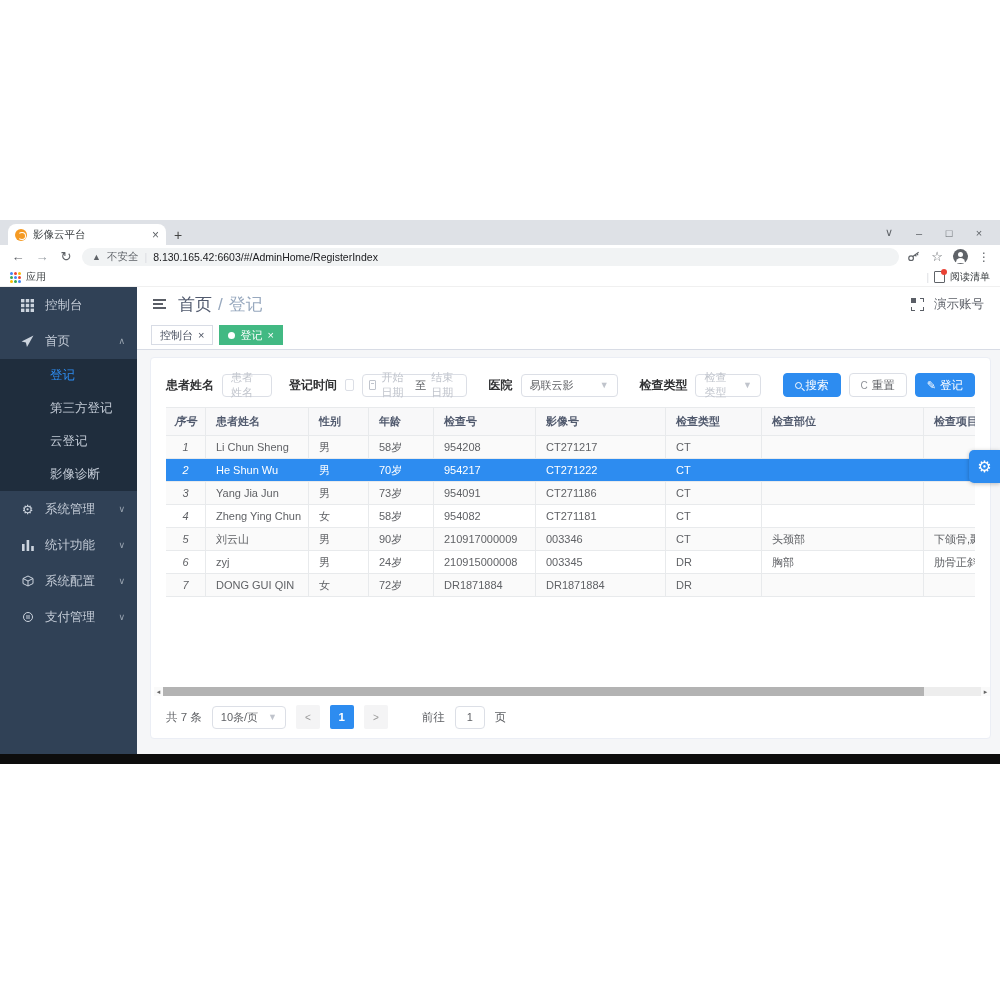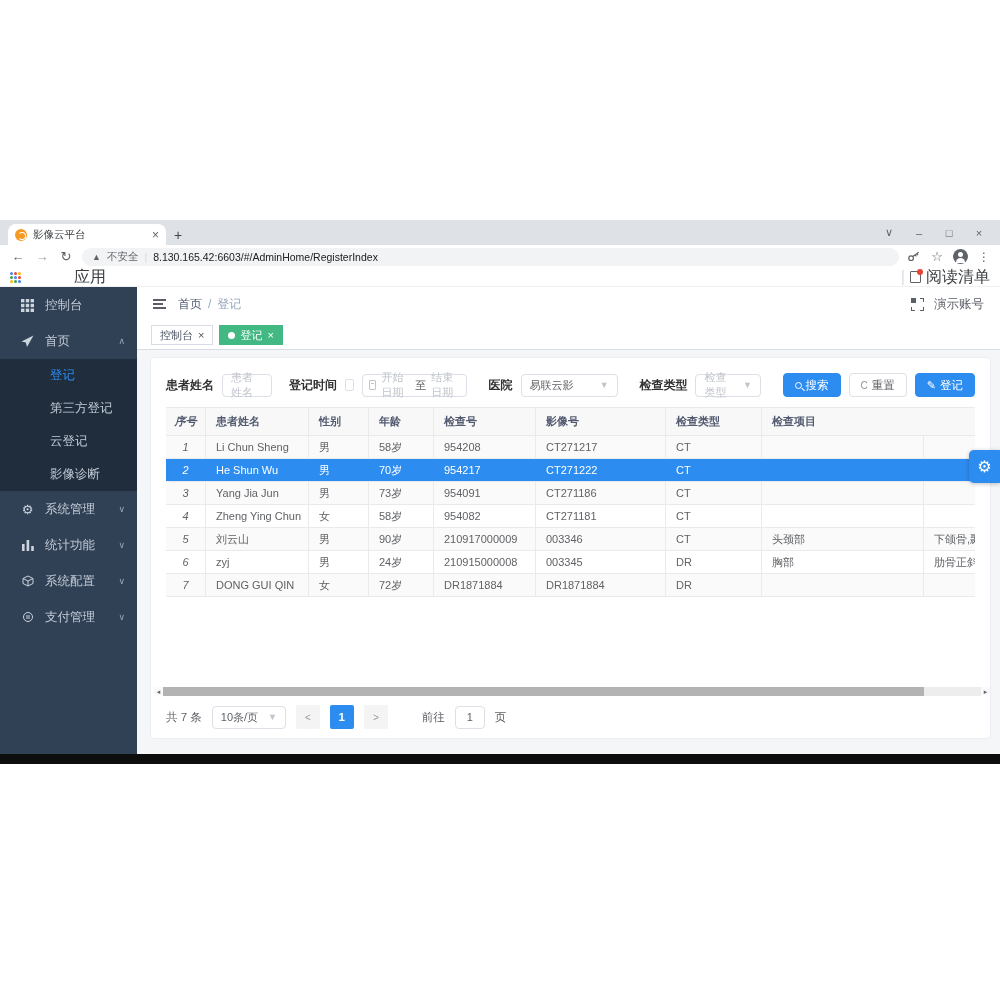--- a/index.html
+++ b/index.html
@@ -29,21 +29,21 @@
   .urlpill { flex:1; height:18px; background:#f1f3f4; border-radius:9px; display:flex; align-items:center;
     padding:0 10px; gap:6px; font-size:10.5px; color:#5f6368; }
   .urlpill .warn { font-size:9px; color:#5f6368; }
   .urlpill .sep { color:#dadce0; }
   .urlpill .url { color:#202124; }
   .bar-right-ics { display:flex; align-items:center; gap:10px; color:#5f6368; }
   .avatar-ic { width:15px; height:15px; border-radius:50%; background:#5f6368; position:relative; }
   .avatar-ic::before { content:""; position:absolute; top:3px; left:5px; width:5px; height:5px; border-radius:50%; background:#fff; }
   .avatar-ic::after { content:""; position:absolute; top:9px; left:3px; width:9px; height:5px; border-radius:5px 5px 0 0; background:#fff; }
   .bookmarksbar { height:19px; background:#fff; display:flex; align-items:center; padding:0 10px;
-    font-size:16px; color:#3c4043; border-bottom:1px solid #f0f0f0;gap:48px; }
+    font-size:10px; color:#3c4043; border-bottom:1px solid #f0f0f0; }
   .appsgrid { display:grid; grid-template-columns:repeat(3,3px); grid-gap:1px; margin-right:5px; }
   .appsgrid i { width:3px; height:3px; border-radius:50%; }
   .bm-right { margin-left:auto; display:flex; align-items:center; gap:5px; }
   .bm-sep { color:#dadce0; }
   .rl-ic { width:11px; height:12px; border:1px solid #5f6368; border-radius:1px; position:relative; }
   .rl-ic::after { content:""; position:absolute; top:-3px; right:-3px; width:6px; height:6px; border-radius:50%; background:#e94235; }
 
   
   .app { flex:1; display:flex; overflow:hidden; }
   .sidebar { width:137px; background:#304156; color:#c3cbd6; font-size:12.5px; flex:0 0 137px; }
@@ -52,21 +52,21 @@
   .s-icon { width:15px; display:flex; justify-content:center; color:#ccd4de; font-size:13px; }
   .submenu { background:#1f2d3d; }
   .sub-item { height:33px; display:flex; align-items:center; padding-left:50px; cursor:pointer; }
   .sub-item.active { color:#2d8cf0; }
 
   .main { flex:1; display:flex; flex-direction:column; background:#fff; overflow:hidden; }
   .main-header { height:34px; display:flex; align-items:center; padding:0 16px; gap:12px; background:#fff; }
   .hamb { display:flex; flex-direction:column; gap:2.5px; }
   .hamb i { display:block; width:13px; height:1.8px; background:#5a5e66; }
   .hamb i:nth-child(2){ width:10px; }
-  .crumb { font-size:12px; color:#515a6e; }
+  .crumb { font-size:17px; color:#515a6e; }
   .crumb .c-sep { color:#97a8be; margin:0 6px; }
   .crumb .c-cur { color:#97a8be; }
   .mh-right { margin-left:auto; display:flex; align-items:center; gap:10px; font-size:12.5px; color:#5a5e66; }
   .fs-ic { width:13px; height:13px; position:relative; }
   .fs-ic::before,.fs-ic::after { content:""; position:absolute; width:4px; height:4px; }
   .fs-ic::before { left:0; top:0; border-left:1.6px solid #5a5e66; border-top:1.6px solid #5a5e66;
      box-shadow:9px 0 0 -1.6px #5a5e66 inset; }
   .fs-corner { position:absolute; width:4px; height:4px; }
   .fs1{ left:0; top:0; border-left:1.6px solid #5a5e66; border-top:1.6px solid #5a5e66;}
   .fs2{ right:0; top:0; border-right:1.6px solid #5a5e66; border-top:1.6px solid #5a5e66;}
@@ -362,20 +362,21 @@
             <div class="table-wrap">
               <div class="ttable">
                 <div class="trow thead" id="thead-row">
                     <span class="tcell c0">序号</span>
                     <span class="tcell c1">患者姓名</span>
                     <span class="tcell c2">性别</span>
                     <span class="tcell c3">年龄</span>
                     <span class="tcell c4">检查号</span>
                     <span class="tcell c5">影像号</span>
                     <span class="tcell c6">检查类型</span>
+                    <span class="tcell c7">检查部位</span>
                     <span class="tcell c8">检查项目</span>
                   </div>
                 <div id="tbody">
                     <div class="trow">
                       <span class="tcell c0">1</span>
                       <span class="tcell c1">Li Chun Sheng</span>
                       <span class="tcell c2">男</span>
                       <span class="tcell c3">58岁</span>
                       <span class="tcell c4">954208</span>
                       <span class="tcell c5">CT271217</span>

